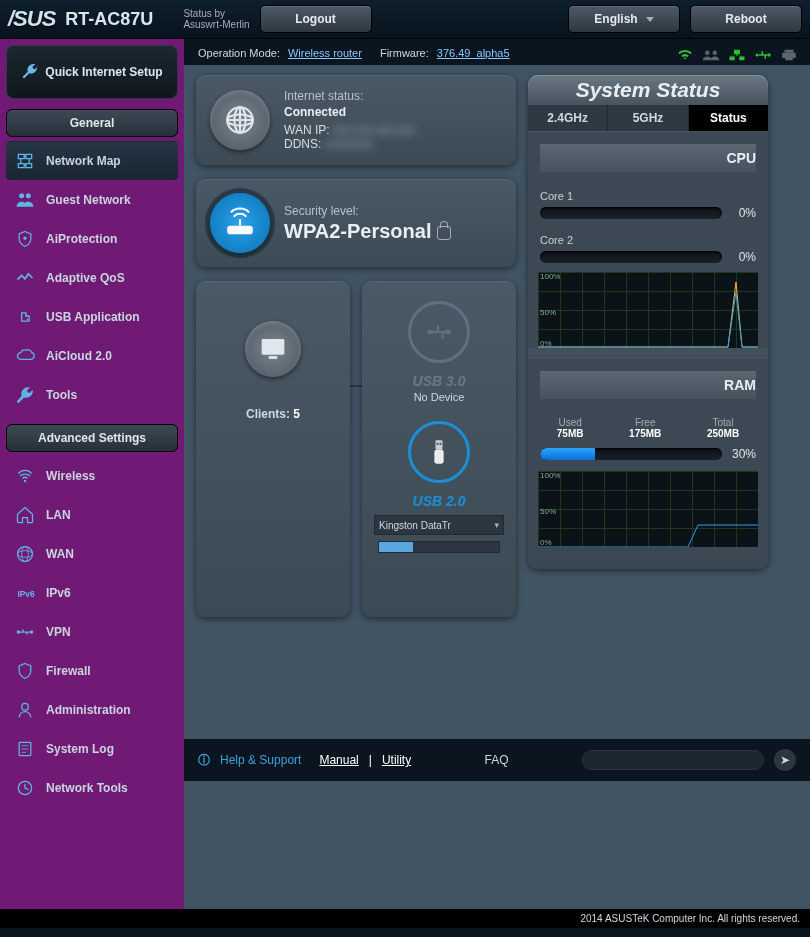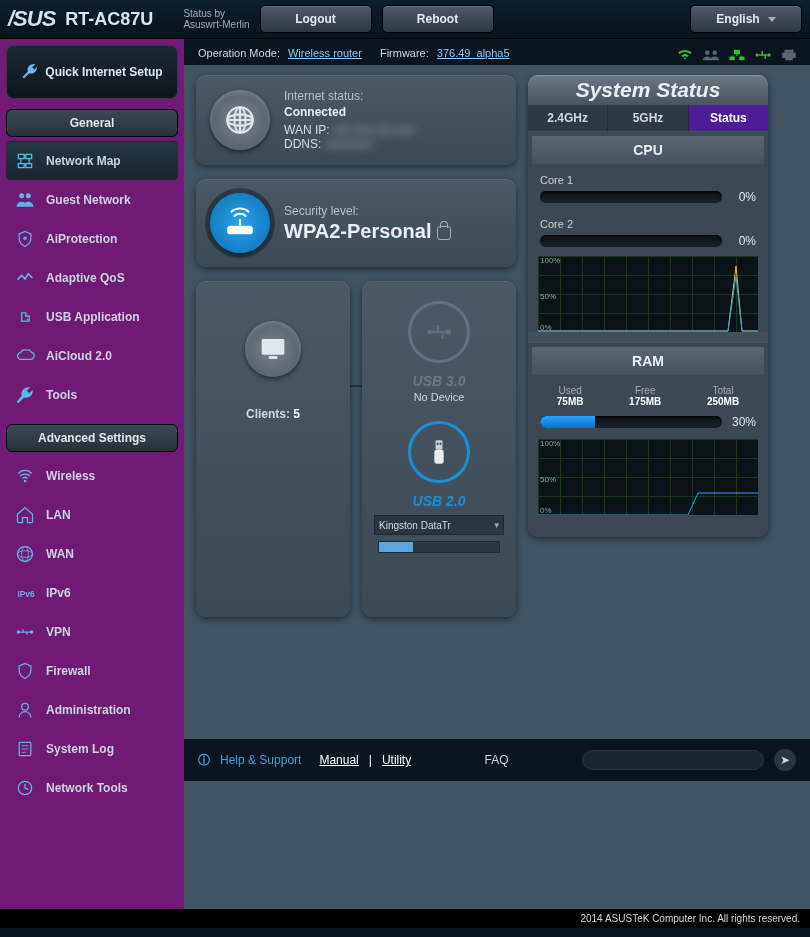--- a/index.html
+++ b/index.html
@@ -49,23 +49,23 @@
   .ulab.blue{color:#1a8fd6}
   .sel{margin-top:6px;width:120px;height:18px;background:#2b3640;border:1px solid #202a32;color:#cfd8df;font-size:10px;padding:0 4px;display:flex;align-items:center;justify-content:space-between}
   .sel::after{content:"▾";font-size:9px;color:#aab}
   .prog{margin-top:6px;width:120px;height:10px;background:#2b3640;border:1px solid #202a32}
   .prog>div{height:100%;background:#5aa7e0;width:28%}
   .right{width:240px;background:linear-gradient(#4b5a66,#3b4853);border-radius:10px;box-shadow:0 2px 6px rgba(0,0,0,.5),inset 0 1px 0 rgba(255,255,255,.08);padding:0 0 12px 0}
   .rhead{height:30px;border-radius:10px 10px 0 0;background:linear-gradient(#6a7884,#47535e);display:flex;align-items:center;justify-content:center;font-weight:bold;font-style:italic;color:#e9eef2;font-size:21px;box-shadow:inset 0 1px 0 rgba(255,255,255,.2)}
   .tabs{display:flex;height:26px;background:#2e3942}
   .tab{flex:1;display:flex;align-items:center;justify-content:center;border-right:1px solid #222b33;color:#cfd8df;font-weight:bold;font-size:12px;cursor:pointer}
   .tab:last-child{border-right:none}
-  .tab.active{background:#4c1d95;color:#fff}
+  .tab.active{background:#000000;color:#fff}
   .rsec{background:#3c4954;margin:0 0 8px 0;border-top:1px solid rgba(255,255,255,.06)}
-  .rsec h4{margin:4px;padding:6px 0;text-align:center;background:linear-gradient(#5a6773,#46525d);color:#e9eef2;font-size:14px;font-weight:bold}
+  .rsec h4{margin:12px;padding:6px 0;text-align:right;background:linear-gradient(#5a6773,#46525d);color:#e9eef2;font-size:14px;font-weight:bold}
   .core{padding:6px 12px 2px 12px;font-size:11px;color:#cfcfcf}
   .bar{height:12px;border-radius:7px;background:linear-gradient(#0c1015,#1a222a);box-shadow:inset 0 1px 2px #000}
   .barrow{display:flex;align-items:center;gap:8px;margin:2px 0 8px 0}
   .barrow .bar{flex:1}
   .barrow .pct{width:26px;text-align:right;color:#e0e5e9}
   .graph{margin:6px 10px 10px 10px;height:76px;background:#0b1218;position:relative;overflow:hidden}
   .graph .grid{position:absolute;inset:0;background-image:linear-gradient(#1a3a1a 1px,transparent 1px),linear-gradient(90deg,#1a3a1a 1px,transparent 1px);background-size:100% 25%,10% 100%}
   .graph .yl{position:absolute;left:2px;font-size:8px;color:#8a9}
   .graph svg{position:absolute;inset:0;width:100%;height:100%}
   .memrow{display:flex;justify-content:space-around;font-size:10px;color:#cfd8df;padding:6px 6px 0 6px}
@@ -86,22 +86,22 @@
 <body>
 
 <div class="header">
   <span class="asus-logo">/SUS</span>
   <span class="model">RT-AC87U</span>
   <div class="powered">
     <div>Status by</div>
     <div>Asuswrt-Merlin</div>
   </div>
   <div class="hbtn">Logout</div>
+  <div class="hbtn lang">English</div>
   <div class="hbtn">Reboot</div>
-  <div class="hbtn lang">English</div>
 </div>
 
 <div class="shell">
   <div class="sidebar">
     <div class="qis">
       <span style="margin-right:6px">
         <svg viewBox="0 0 24 24" width="18" height="18" fill="#6fb8e8">
             <path d="M22 6l-4 4-3-3 4-4c-3-1-6 0-8 2s-3 5-2 8L2 20l2 2 7-7c3 1 6 0 8-2s3-5 2-8z"></path>
           </svg>
       </span>

